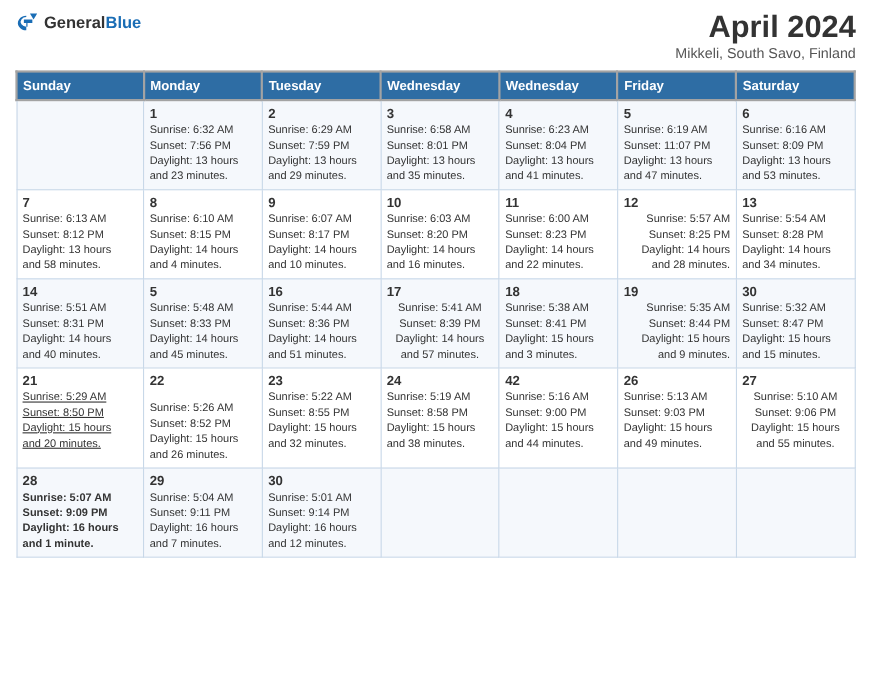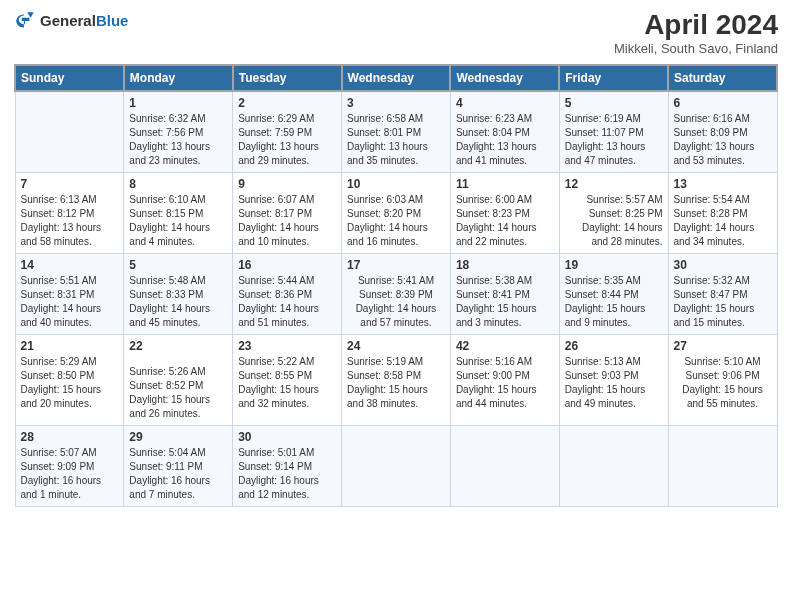--- a/index.html
+++ b/index.html
@@ -257,37 +257,37 @@
           </td>
           <td>
             <span class="day-num">18</span>
             <div class="day-info" style="white-space: pre-line;">Sunrise: 5:38 AM
 Sunset: 8:41 PM
 Daylight: 15 hours
 and 3 minutes.</div>
           </td>
           <td>
             <span class="day-num">19</span>
-            <div class="day-info" style="white-space: pre-line;">Sunrise: 5:35 AM
+            <div class="day-info" style="white-space: pre-line; text-align: right;">Sunrise: 5:35 AM
 Sunset: 8:44 PM
 Daylight: 15 hours
 and 9 minutes.</div>
           </td>
           <td>
             <span class="day-num">30</span>
             <div class="day-info" style="white-space: pre-line;">Sunrise: 5:32 AM
 Sunset: 8:47 PM
 Daylight: 15 hours
 and 15 minutes.</div>
           </td>
         </tr>
         <tr>
           <td>
             <span class="day-num">21</span>
-            <div class="day-info" style="white-space: pre-line;">Sunrise: 5:29 AM
+            <div class="day-info" style="white-space: pre-line; text-decoration: underline;">Sunrise: 5:29 AM
 Sunset: 8:50 PM
 Daylight: 15 hours
 and 20 minutes.</div>
           </td>
           <td>
             <span class="day-num">22</span>
             <div class="day-info" style="white-space: pre-line; margin-top: 12px;">Sunrise: 5:26 AM
 Sunset: 8:52 PM
 Daylight: 15 hours
 and 26 minutes.</div>
@@ -324,21 +324,21 @@
             <span class="day-num">27</span>
             <div class="day-info" style="white-space: pre-line; text-align: center;">Sunrise: 5:10 AM
 Sunset: 9:06 PM
 Daylight: 15 hours
 and 55 minutes.</div>
           </td>
         </tr>
         <tr>
           <td>
             <span class="day-num">28</span>
-            <div class="day-info" style="white-space: pre-line;">Sunrise: 5:07 AM
+            <div class="day-info" style="white-space: pre-line; font-weight: bold;">Sunrise: 5:07 AM
 Sunset: 9:09 PM
 Daylight: 16 hours
 and 1 minute.</div>
           </td>
           <td>
             <span class="day-num">29</span>
             <div class="day-info" style="white-space: pre-line;">Sunrise: 5:04 AM
 Sunset: 9:11 PM
 Daylight: 16 hours
 and 7 minutes.</div>

